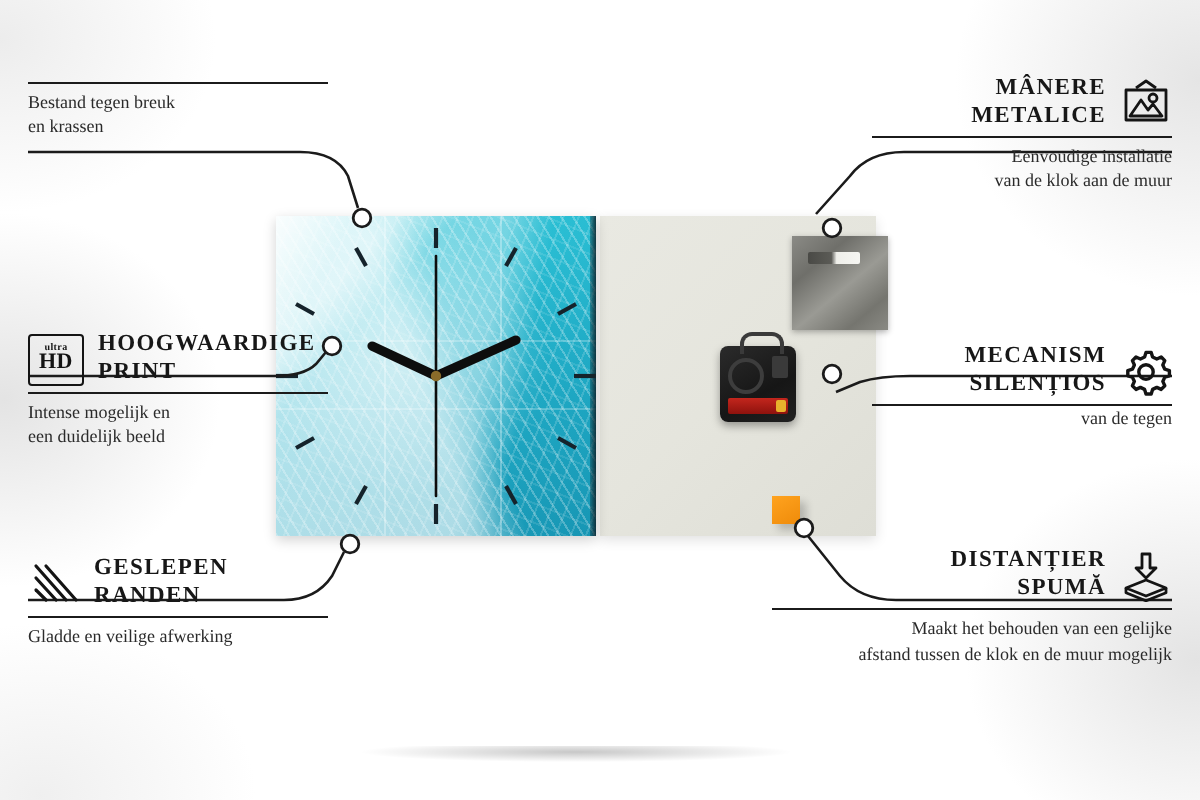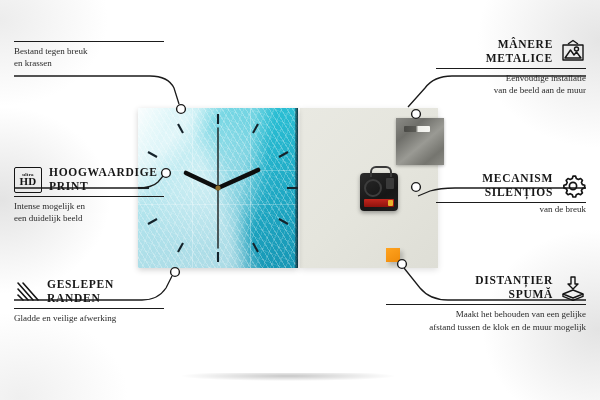--- a/index.html
+++ b/index.html
@@ -221,40 +221,40 @@
           <path d="M8 5 L13 1.5 L18 5"></path>
               <rect x="3" y="6" width="20" height="15"></rect>
           <path d="M5 19 L10.5 11 L14 16 L16.5 13 L21 19 Z"></path>
               <circle cx="16.5" cy="10" r="2"></circle>
         </g>
           </svg>
       </span>
     </div>
     <div class="co-rule" style="width:150px"></div>
     <div class="co-desc">Eenvoudige installatie</div>
-    <div class="co-desc" style="margin-top:0">van de beeld aan de muur</div>
+    <div class="co-desc" style="margin-top:0">van de klok aan de muur</div>
   </div>
 
   <div class="callout right" style="left:436px;top:172px;width:150px;">
     <div class="co-head">
       <span>
         <div class="co-title">MECANISM</div>
         <div class="co-title">SILENȚIOS</div>
       </span>
       <span class="ico">
         <svg viewBox="0 0 26 26">
             <g stroke="#141414" stroke-width="1.7" fill="none" stroke-linejoin="round" stroke-linecap="round">
           <path d="M13 3.2 l2.6 .0 .7 2.3 2.1 1.0 2.2-1.0 1.8 1.8 -1.0 2.2 1.0 2.1 2.3 .7 0 2.6 -2.3 .7 -1.0 2.1 1.0 2.2 -1.8 1.8 -2.2-1.0 -2.1 1.0 -.7 2.3 -2.6 0 -.7-2.3 -2.1-1.0 -2.2 1.0 -1.8-1.8 1.0-2.2 -1.0-2.1 -2.3-.7 0-2.6 2.3-.7 1.0-2.1 -1.0-2.2 1.8-1.8 2.2 1.0 2.1-1.0 Z"></path>
           <circle cx="13" cy="13" r="3.6"></circle>
         </g>
           </svg>
       </span>
     </div>
     <div class="co-rule" style="width:150px"></div>
-    <div class="co-desc" style="margin-top:0">van de breuk</div>
+    <div class="co-desc" style="margin-top:0">van de tegen</div>
   </div>
 
   <div class="callout right" style="left:386px;top:274px;width:200px;">
     <div class="co-head">
       <span>
         <div class="co-title">DISTANȚIER</div>
         <div class="co-title">SPUMĂ</div>
       </span>
       <span class="ico">
         <svg viewBox="0 0 26 26">

